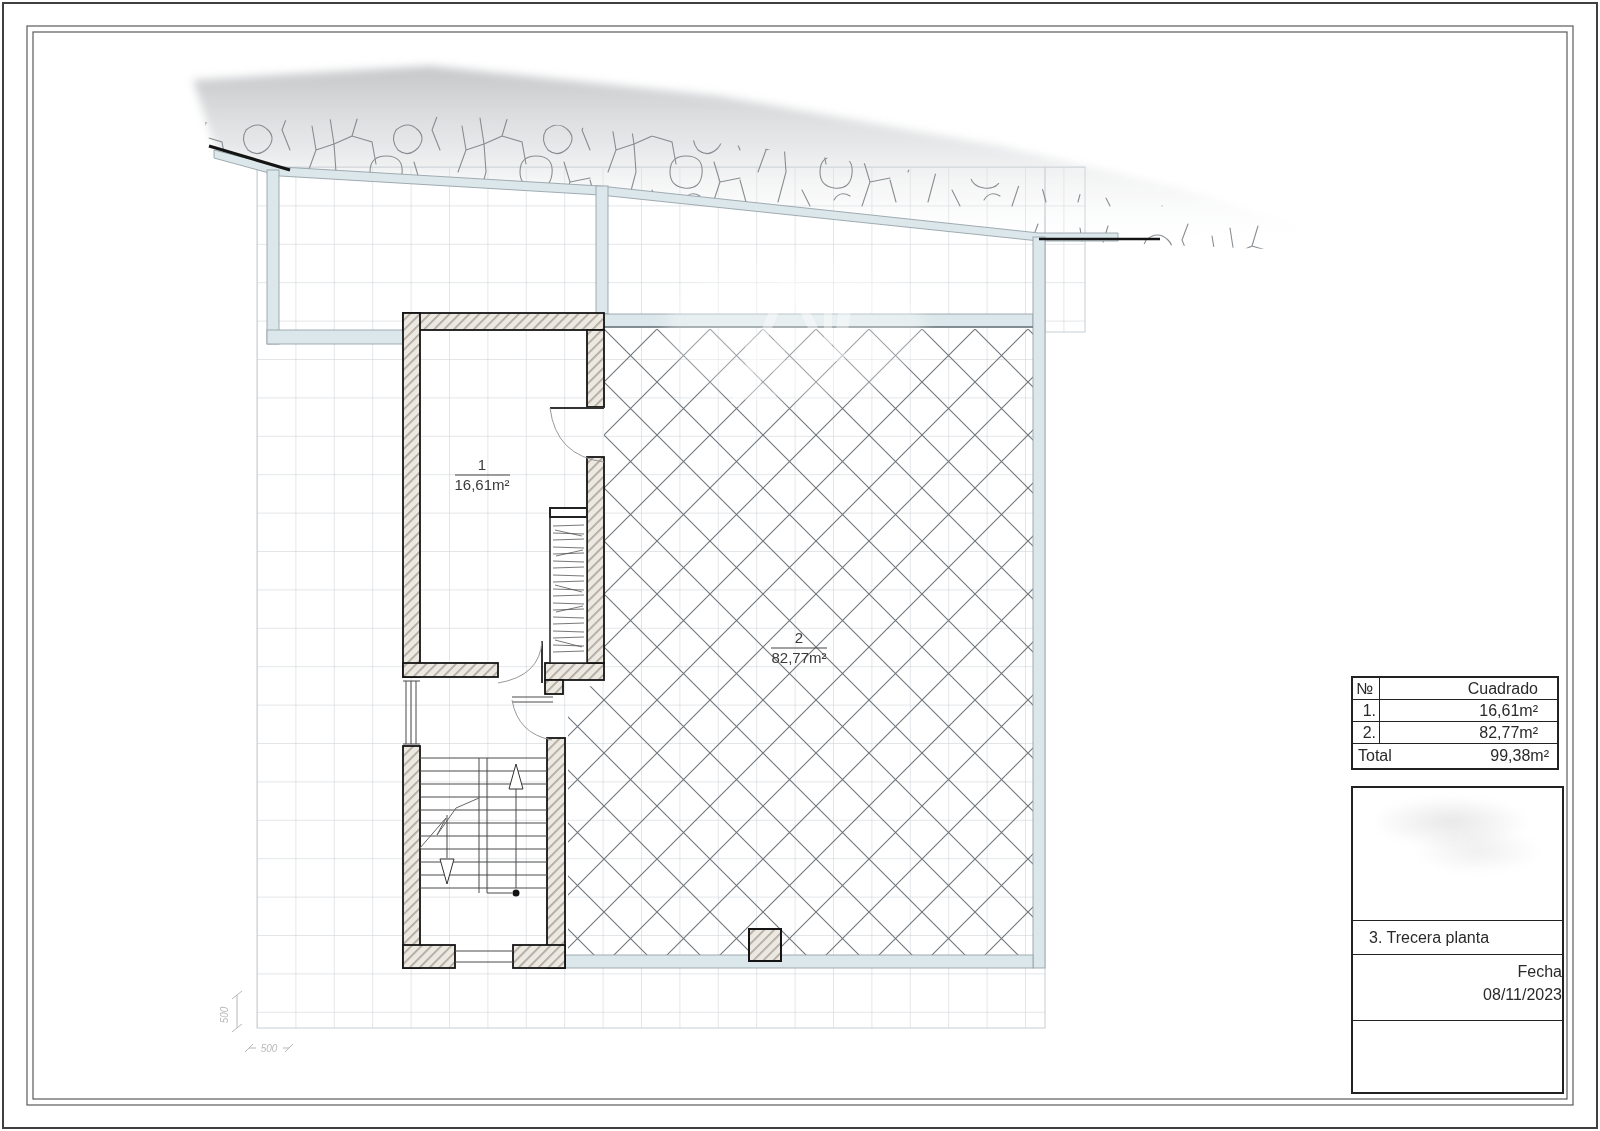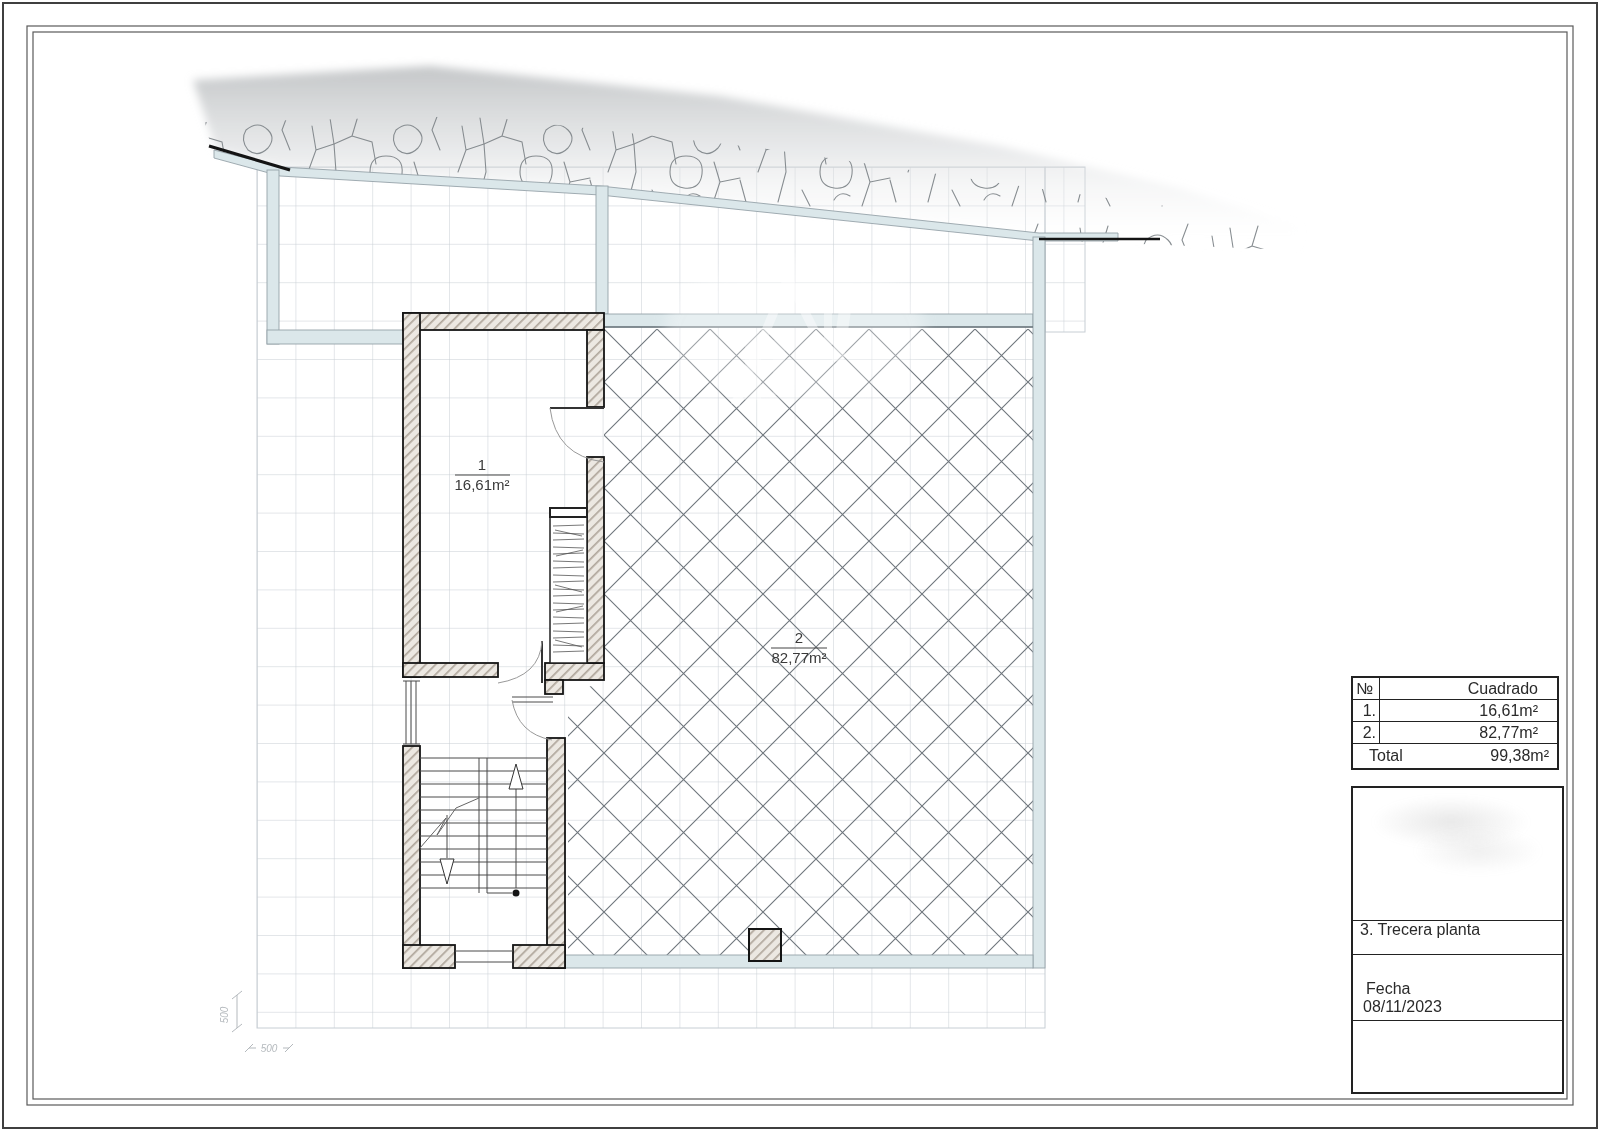--- a/index.html
+++ b/index.html
@@ -15,40 +15,40 @@
     font-size:16px;color:#2a2a2a;
   }
   .at-row{display:flex;align-items:center;height:22px;box-sizing:border-box;}
   .at-row + .at-row{border-top:1.5px solid #222;}
   .at-row.hdr{height:21px;}
   .at-col1{width:27px;box-sizing:border-box;border-right:1.2px solid #222;
     padding:0 3px 0 3px;display:flex;align-items:center;height:100%;}
   .at-col1.num{justify-content:flex-end;}
   .at-col2{flex:1;text-align:right;padding-right:19px;}
   .at-total{display:flex;height:24px;align-items:center;border-top:1.5px solid #222;}
-  .at-total-label{padding-left:16px;}
+  .at-total-label{padding-left:5px;}
   .at-total-val{flex:1;text-align:right;padding-right:8px;}
   
   .title-block{
     position:absolute;left:1351px;top:786px;width:213px;height:308px;
     border:2px solid #222;box-sizing:border-box;background:#fff;
     display:flex;flex-direction:column;font-size:16px;color:#2a2a2a;
   }
   .tb-logo{height:132px;position:relative;overflow:hidden;}
   .tb-logo-blob{position:absolute;left:18px;top:8px;width:160px;height:52px;
     background:radial-gradient(ellipse at 50% 50%, rgba(150,150,150,.22), rgba(150,150,150,0) 70%);
     filter:blur(3px);}
   .tb-logo-blob2{position:absolute;left:60px;top:40px;width:130px;height:46px;
     background:radial-gradient(ellipse at 50% 50%, rgba(160,160,160,.16), rgba(160,160,160,0) 70%);
     filter:blur(3px);}
-  .tb-name{height:34px;border-top:1.5px solid #222;display:flex;align-items:flex-start;
-    padding-left:7px;box-sizing:border-box;}
+  .tb-name{height:34px;border-top:1.5px solid #222;display:flex;align-items:center;
+    padding-left:16px;box-sizing:border-box;}
   .tb-date{height:66px;border-top:1.5px solid #222;box-sizing:border-box;
-    padding:25px 0 0 13px;}
-  .tb-date .dval{margin-left:-3px;}
+    padding:8px 0 0 13px;text-align:right;}
+  .tb-date .dval{margin-top:5px;margin-left:-3px;}
   .tb-empty{flex:1;border-top:1.5px solid #222;}
 </style>
 </head>
 <body>
 
 <div class="sheet">
 
 <svg class="plan-svg" width="1600" height="1131" viewBox="0 0 1600 1131">
   <defs>
     <pattern id="grid" width="38.4" height="38.4" patternUnits="userSpaceOnUse" x="257" y="167">

